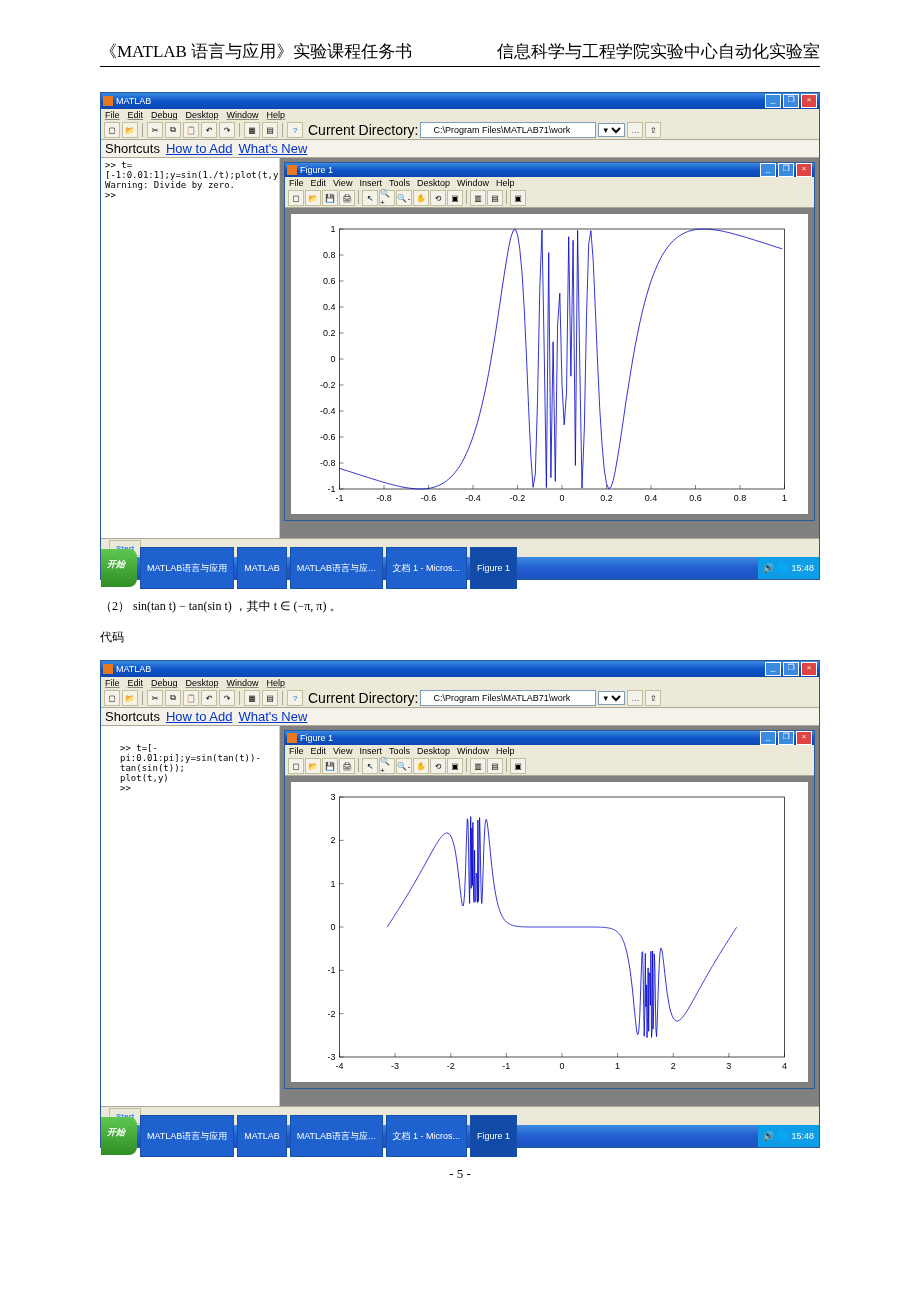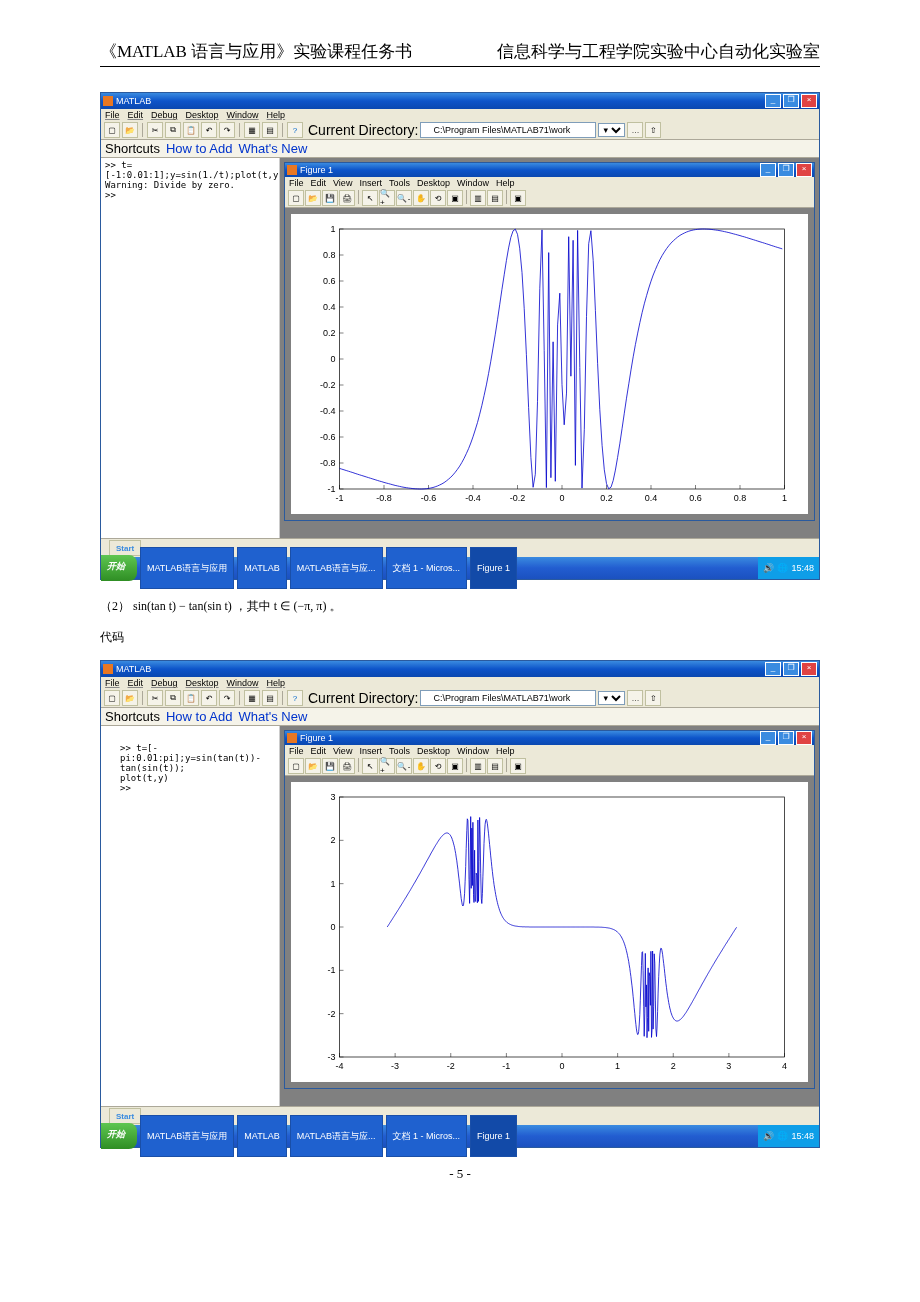--- a/index.html
+++ b/index.html
@@ -15,34 +15,34 @@
 .win-btn.close{background:#e04343}
 .menubar{display:flex;gap:8px;padding:1px 4px;background:#ece9d8;color:#000;font-size:9px}
 .menubar span{text-decoration:underline;text-decoration-color:#888;cursor:default}
 .toolbar{display:flex;align-items:center;gap:2px;padding:1px 3px;background:#ece9d8;border-bottom:1px solid #aca899}
 .tb-ico{width:14px;height:14px;border:1px solid #c0c0a0;background:#f5f3e9;display:inline-flex;align-items:center;justify-content:center;font-size:8px}
 .tb-sep{width:1px;height:14px;background:#aca899;margin:0 2px}
 .tb-label{font-size:14px;margin-left:3px}
 .tb-input{font-size:9px;height:14px;width:150px;border:1px solid #7f9db9;background:#fff;padding:0 12px}
 .tb-sel{font-size:9px;height:14px;border:1px solid #7f9db9;background:#fff}
 .shortcuts{display:flex;gap:6px;padding:1px 4px;background:#f5f3e9;border-bottom:1px solid #aca899;font-size:13px}
-.shortcuts a{color:#0033cc;}
+.shortcuts a{color:#0033cc;text-decoration:underline}
 .main-area{display:flex;background:#fff;min-height:380px;position:relative}
 .cmd-window{width:170px;padding:2px 4px;font-family:"Courier New",monospace;font-size:9px;color:#000;border-right:1px solid #ccc;background:#fff}
 .desk-area{flex:1;position:relative;background:#808080;padding:4px}
 .figure-window{background:#ece9d8;border:1px solid #2a5a9e}
 .figure-window .titlebar{height:14px}
 .fig-menubar{display:flex;gap:7px;padding:1px 4px;background:#ece9d8;font-size:9px}
 .fig-toolbar{display:flex;gap:1px;padding:1px 3px;background:#ece9d8;border-bottom:1px solid #aca899}
 .plot-area{background:#808080;padding:6px}
 .plot-canvas{background:#fff;position:relative;height:300px}
 svg{display:block}
 .status-strip{display:flex;align-items:center;background:#ece9d8;border-top:1px solid #aca899;padding:1px 8px;font-size:9px;color:#777}
 .taskbar{display:flex;align-items:center;background:linear-gradient(to bottom,#3a8be0 0%,#225dd0 50%,#1b51c0 100%);height:22px;color:#fff;font-size:9px}
-.start-btn{background:linear-gradient(to bottom,#5ec651 0%,#2f8e24 100%);height:22px;padding:0 12px 4px 6px;display:flex;align-items:center;gap:3px;font-weight:bold;font-style:italic;border-radius:0 8px 8px 0}
+.start-btn{background:linear-gradient(to bottom,#5ec651 0%,#2f8e24 100%);height:22px;padding:0 12px 16px 6px;display:flex;align-items:flex-end;gap:3px;font-weight:bold;font-style:italic;border-radius:0 8px 8px 0}
 .task-item{background:#1f61cf;border:1px solid #1a4fa8;padding:12px 6px;height:16px;margin-left:3px;display:flex;align-items:center;gap:3px}
 .task-item.active{background:#124aa8}
 .tray{margin-left:auto;background:#0e9ee8;height:22px;padding:0 5px;display:flex;align-items:center;gap:3px}
 .doc-text{font-size:12px;margin:14px 0;font-family:"SimSun",serif}
 .math{font-family:"Times New Roman",serif}
 .page-num{text-align:center;font-size:13px;margin-top:18px}
 </style>
 </head>
 <body>
 

